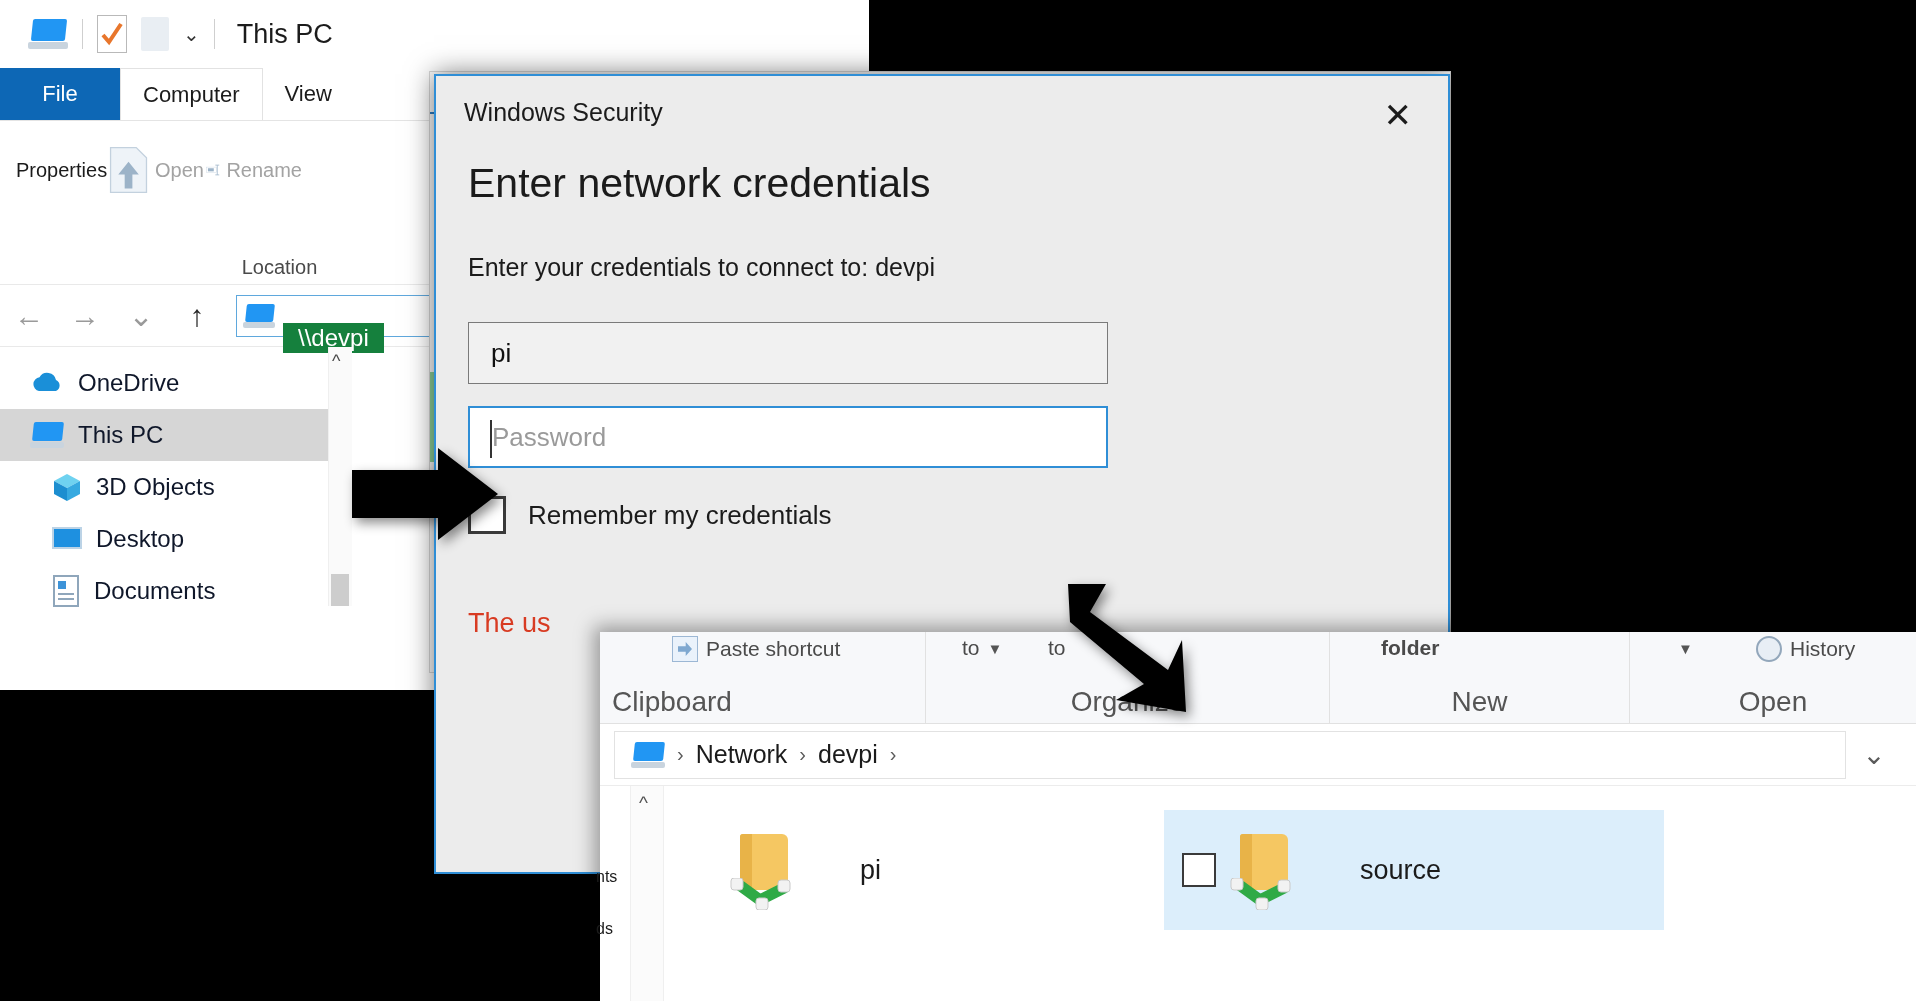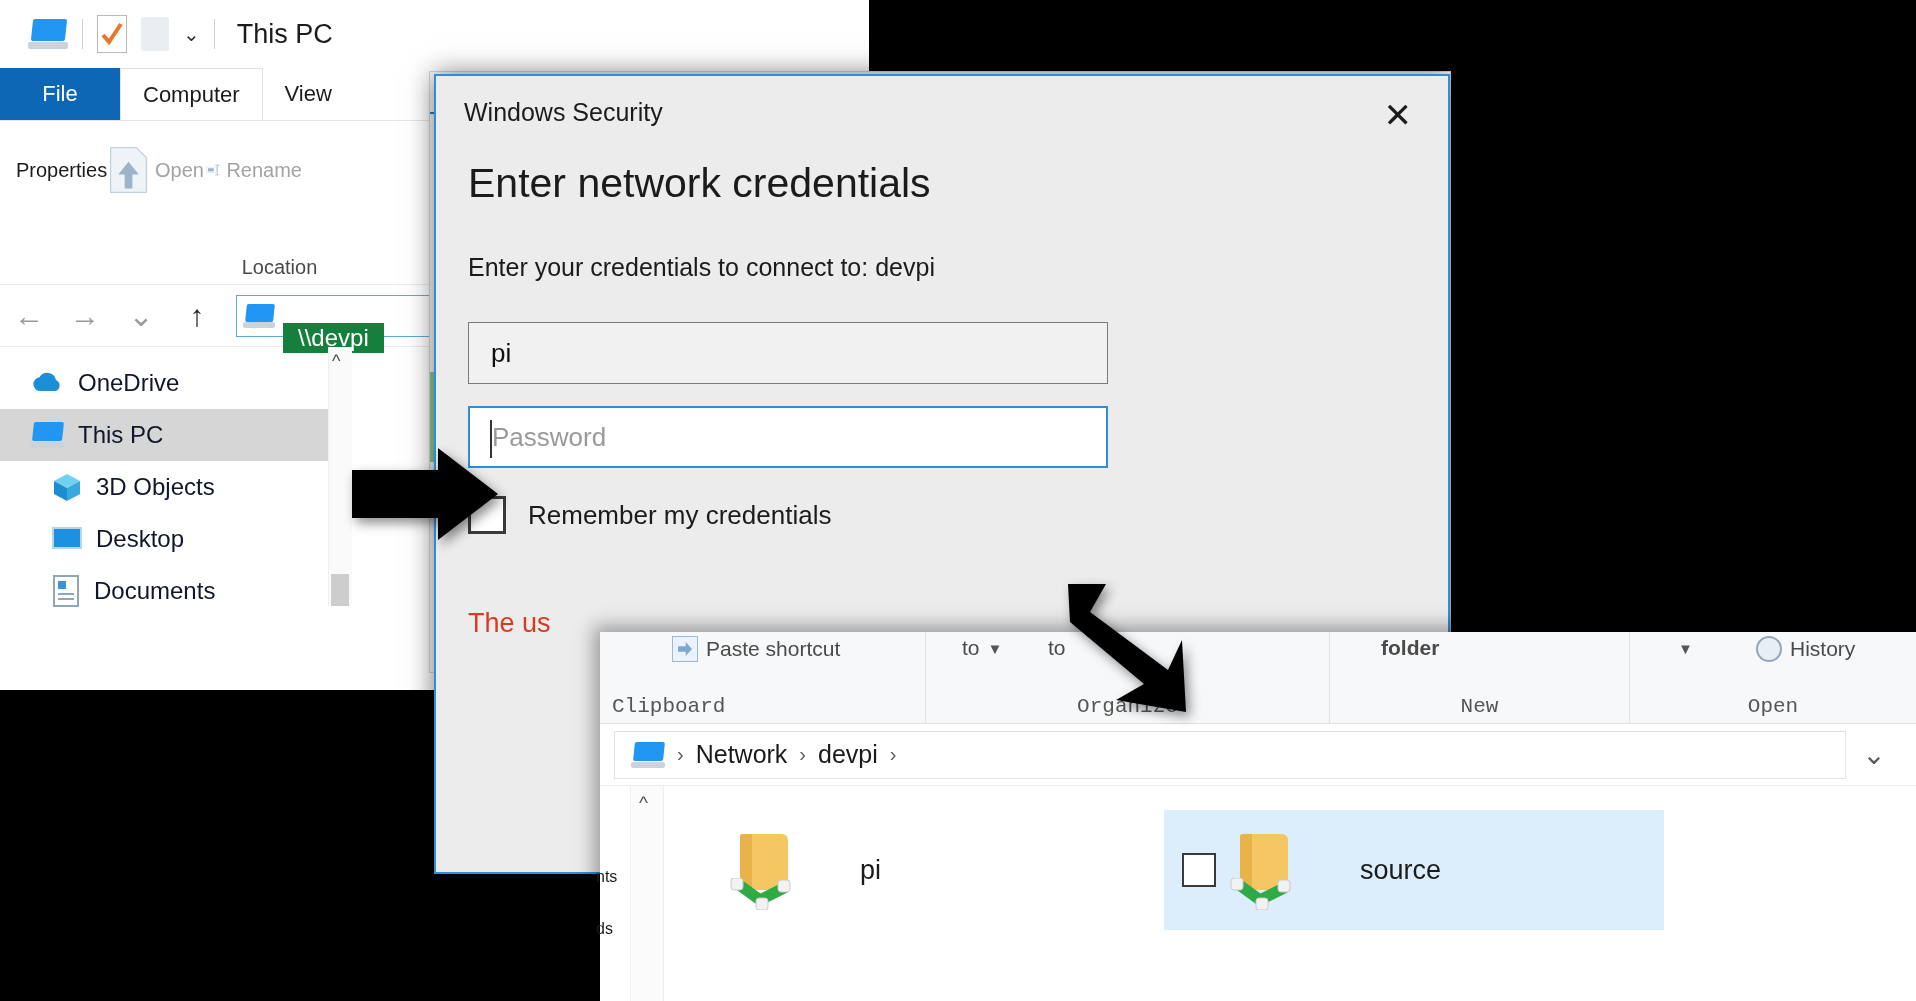--- a/index.html
+++ b/index.html
@@ -103,21 +103,21 @@
     position:absolute; left:600px; top:632px; width:1316px; height:369px;
     background:#ffffff; box-shadow:-6px -6px 18px rgba(0,0,0,.35);
     overflow:hidden;
   }
   .net-ribbon { height:92px; background:#f7f8fa; border-bottom:1px solid #e1e1e1;
                 display:flex; position:relative; }
   .nr-group { position:relative; border-right:1px solid #e1e1e1; height:92px; }
   .nr-top { position:absolute; top:4px; font-size:21px; color:#4a4a4a;
             display:flex; align-items:center; gap:8px; white-space:nowrap; }
   .nr-title { position:absolute; bottom:6px; width:100%; text-align:center;
-              font-size:21px; color:#555;font-family:Liberation Mono, monospace; }
+              font-size:28px; color:#555; }
   .mini-icon { width:26px; height:26px; border:1px solid #9cb7d4; background:#eaf2fb;
                display:inline-block; position:relative; }
   .mini-icon::after{content:"";position:absolute;left:5px;top:5px;width:14px;height:14px;
                background:#7fa8d0;clip-path:polygon(0 100%,0 30%,55% 30%,55% 0,100% 50%,55% 100%,55% 70%,0 70%);}
   .caret { font-size:15px; color:#555; }
   .clock-icon{ width:26px;height:26px;border-radius:50%;border:2px solid #93a7bb;
                background:#e8eef5; display:inline-block;}
 
   .net-addr { height:62px; display:flex; align-items:center;
               border-bottom:1px solid #ececec; padding:0 14px; }

